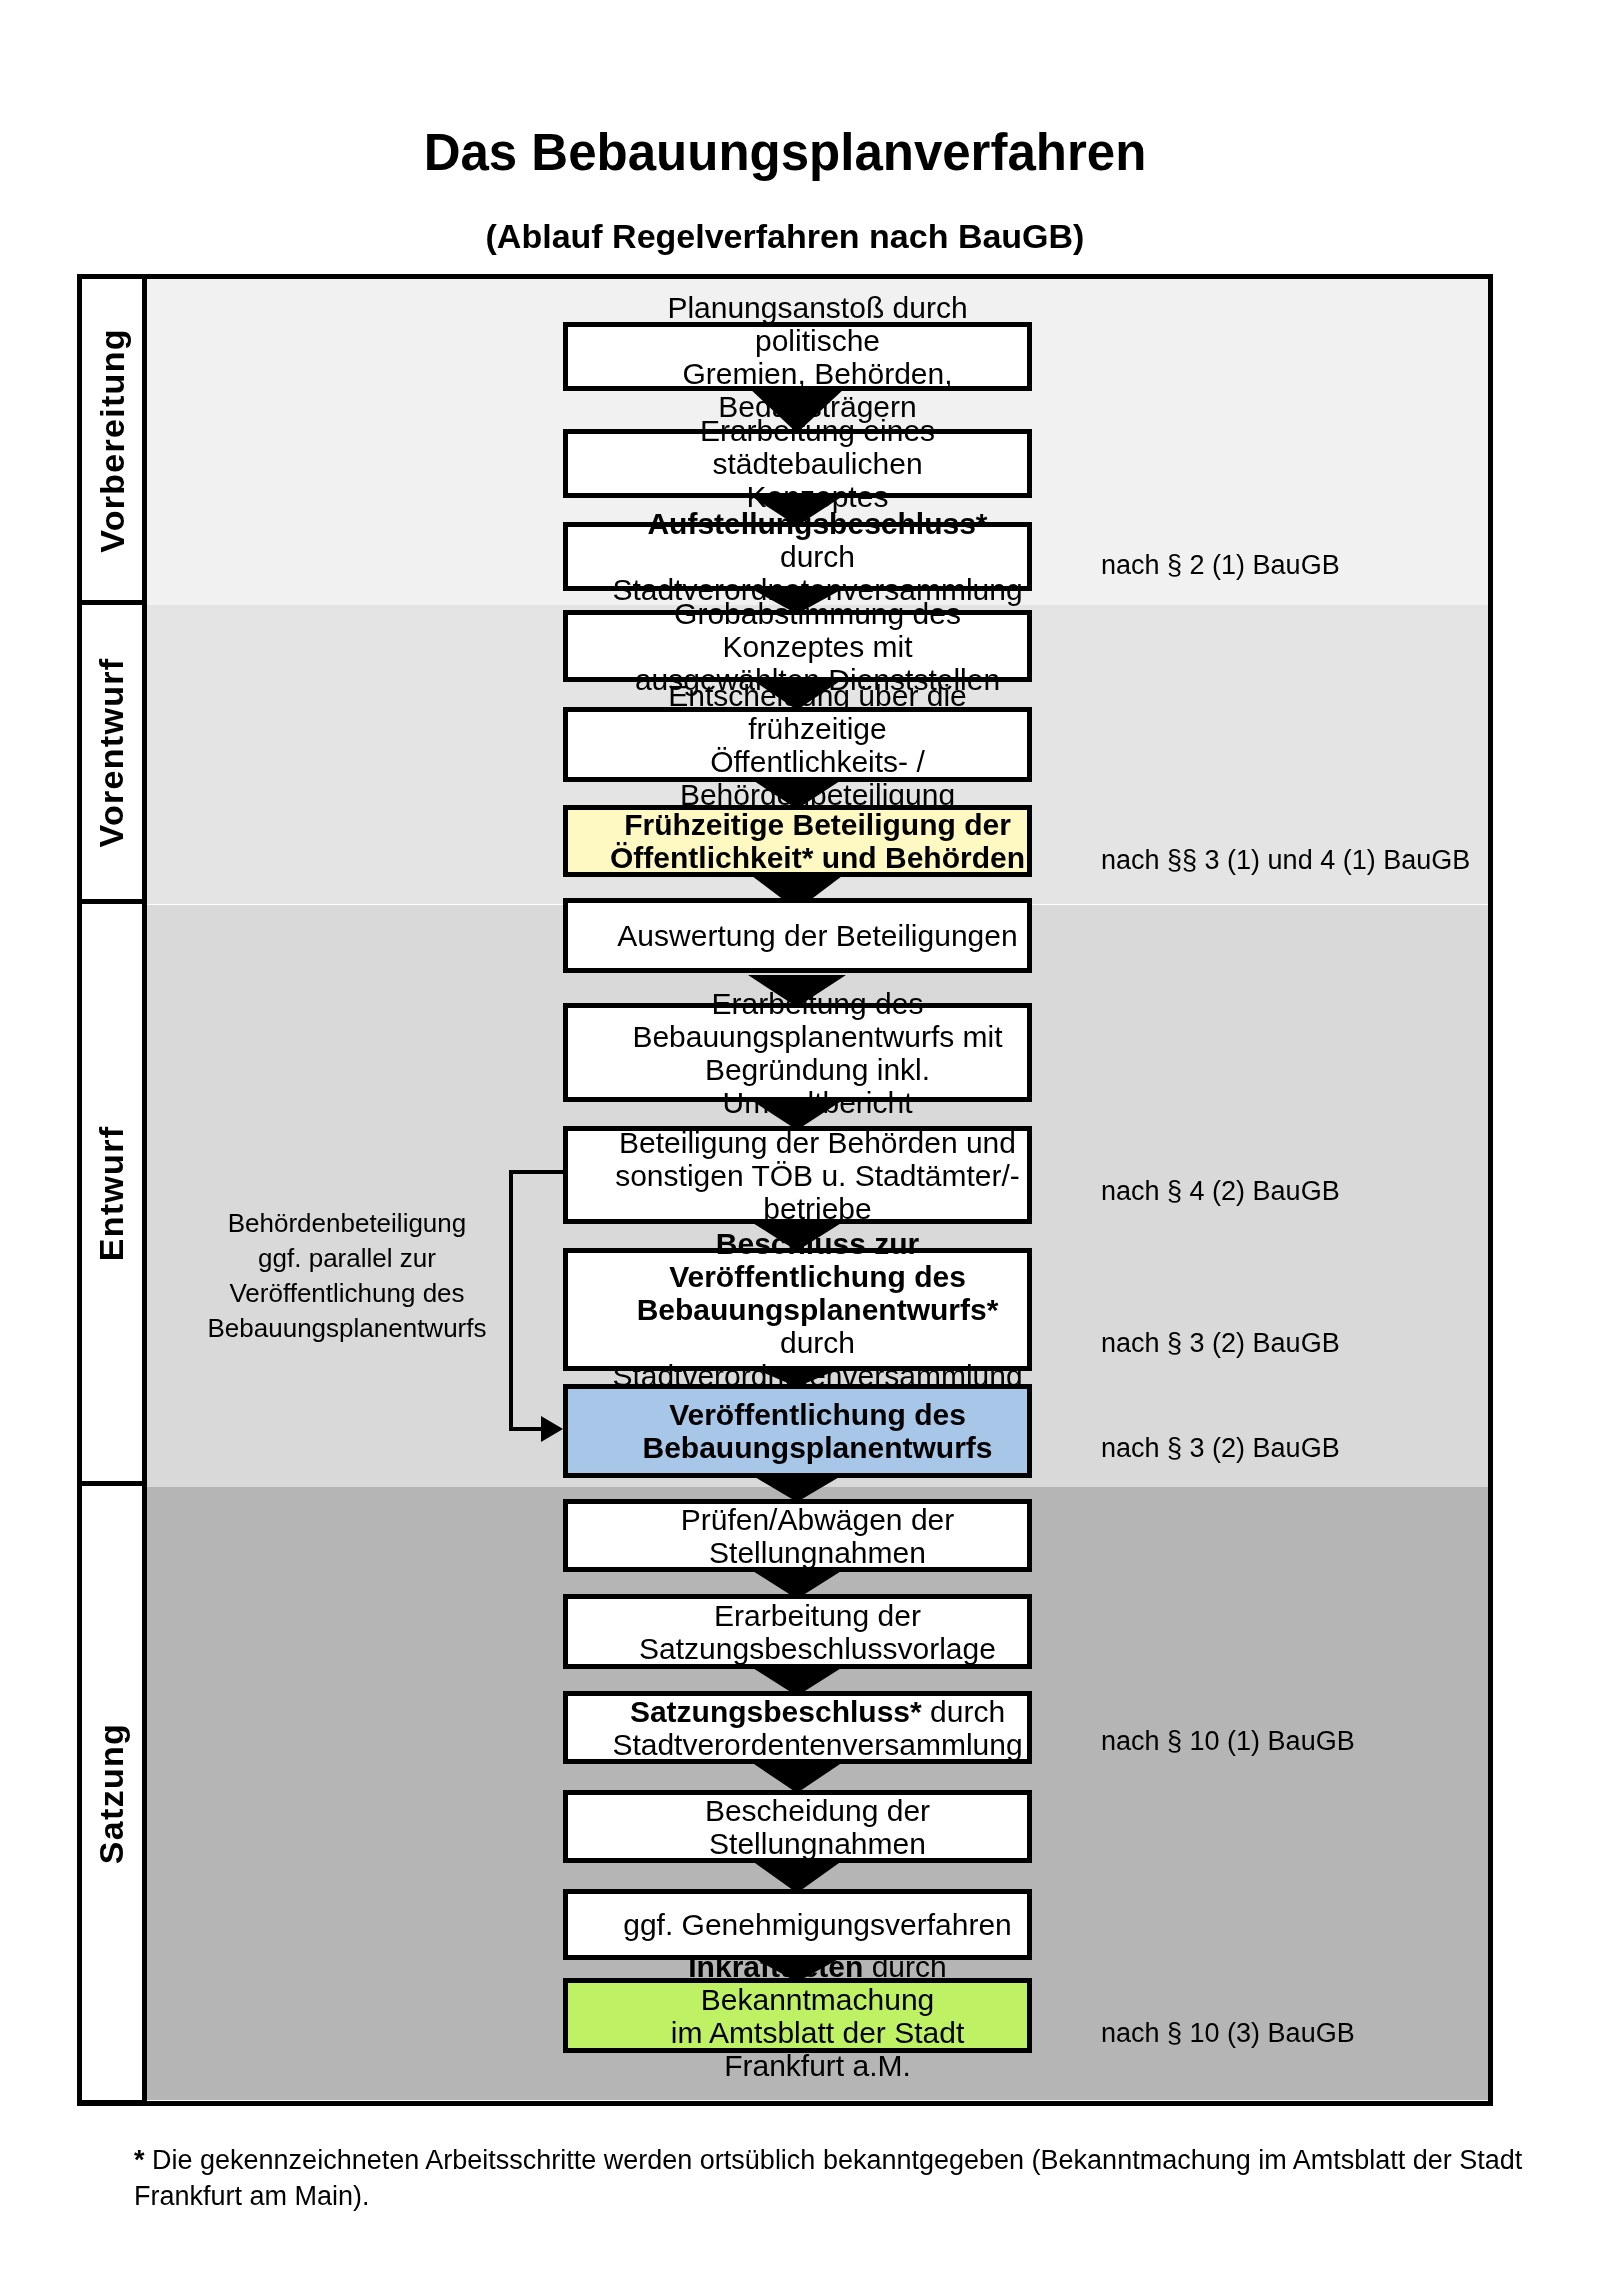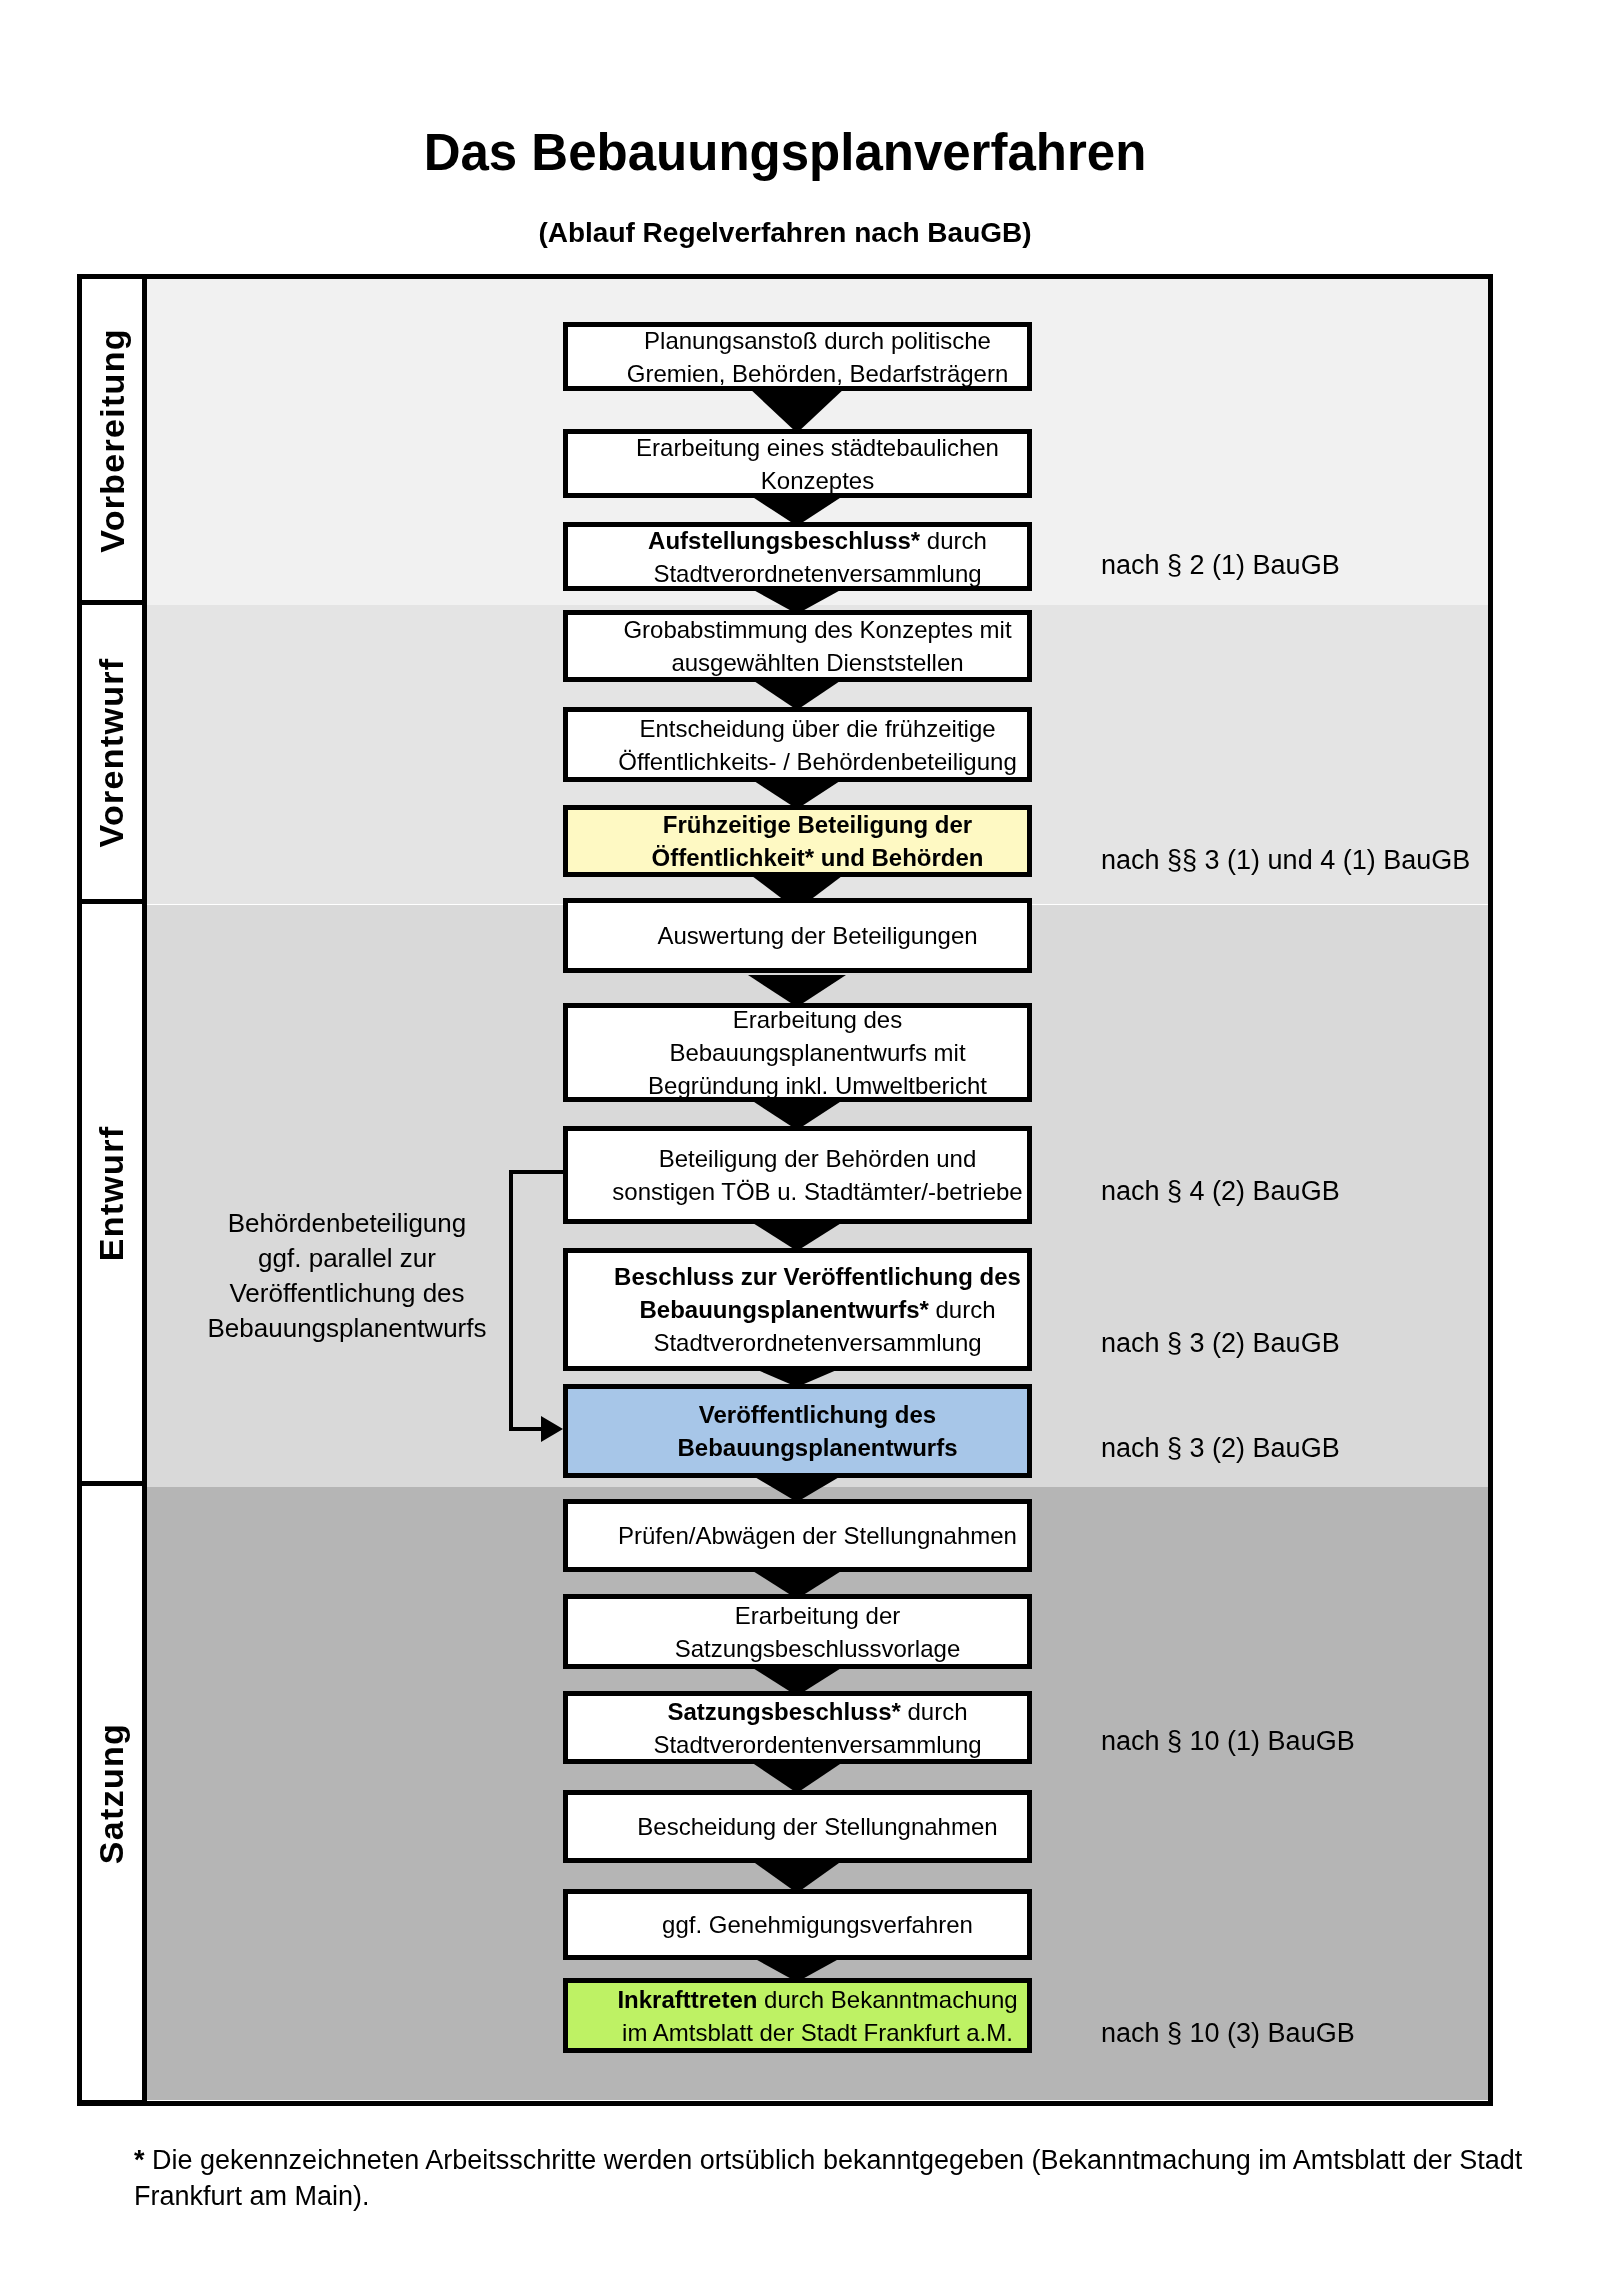--- a/index.html
+++ b/index.html
@@ -3,35 +3,35 @@
 <meta charset="utf-8">
 <style>
   html,body{margin:0;padding:0;background:#ffffff;}
   body{width:1623px;height:2295px;position:relative;overflow:hidden;
        font-family:"Liberation Sans","DejaVu Sans",sans-serif;color:#000;}
   #stage{position:absolute;left:0;top:0;width:1623px;height:2295px;}
 
   .page-title{position:absolute;left:77px;top:123px;width:1416px;
       text-align:center;font-size:51px;font-weight:bold;letter-spacing:0px;}
   .page-subtitle{position:absolute;left:77px;top:217px;width:1416px;
-      text-align:center;font-size:28px;font-weight:bold;}
+      text-align:center;font-size:34px;font-weight:bold;}
 
   .phase-bg{position:absolute;left:147px;width:1341px;}
   .outer-frame{position:absolute;left:77px;top:274px;width:1416px;height:1832px;
       border:5.9px solid #000;box-sizing:border-box;background:transparent;}
   .label-cell{position:absolute;left:77px;width:70px;border:5.9px solid #000;
       box-sizing:border-box;background:#ffffff;display:flex;
       align-items:center;justify-content:center;}
   .label-cell span{transform:rotate(-90deg);white-space:nowrap;
       font-size:34px;font-weight:bold;letter-spacing:1.3px;}
 
   .step{position:absolute;left:563px;width:469px;border:5.9px solid #000;
       box-sizing:border-box;background:#ffffff;display:flex;
       align-items:center;justify-content:center;text-align:center;}
-  .step .lines{font-size:24px;line-height:33px;width:100%;padding-left:40px;}
+  .step .lines{font-size:30px;line-height:33px;width:100%;padding-left:40px;}
   .step .b{font-weight:bold;}
 
   .arrow-down{position:absolute;width:0;height:0;
       border-left:49px solid transparent;border-right:49px solid transparent;}
   .legal{position:absolute;left:1101px;width:419px;font-size:27px;
       line-height:37px;white-space:nowrap;text-align:left;}
 
   .annotation{position:absolute;left:157px;top:1206px;width:380px;
       text-align:center;font-size:26px;line-height:35px;}
 

